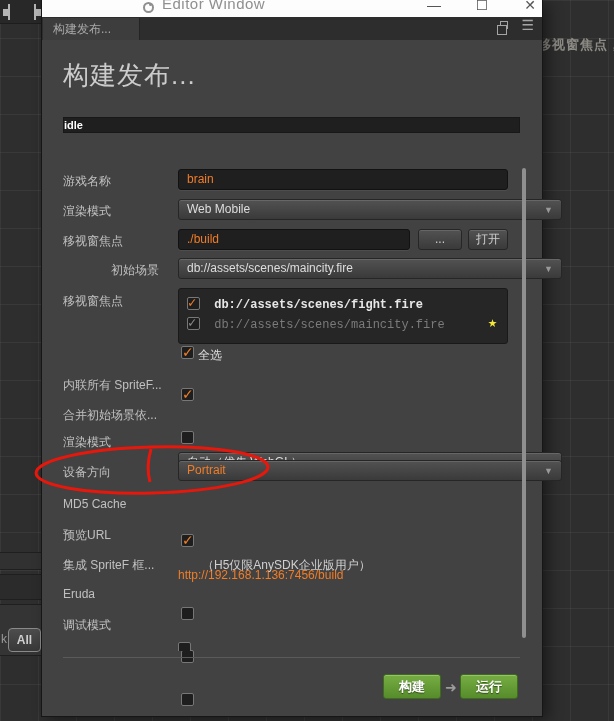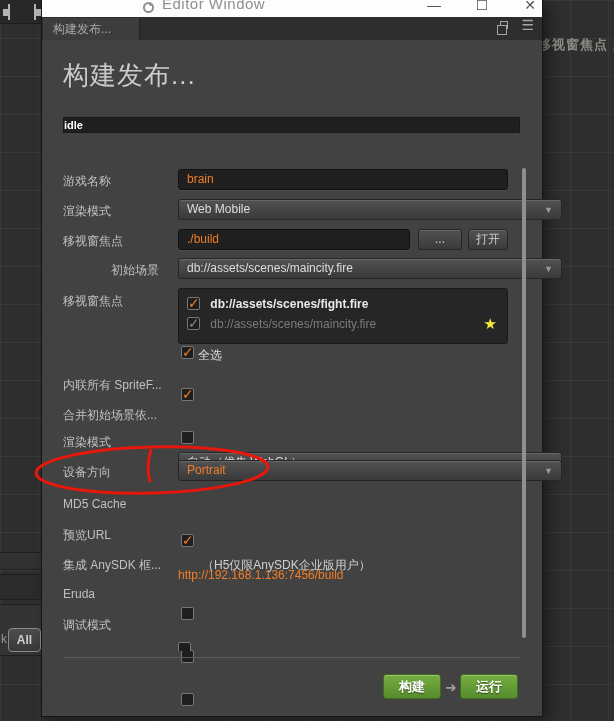--- a/index.html
+++ b/index.html
@@ -57,21 +57,21 @@
   .select { left:136px; width:384px; height:21px; background:linear-gradient(#525252,#3a3a3a);
     border:1px solid #262626; border-radius:3px; color:#dedede; font-size:12px;
     line-height:19px; padding:0 8px; box-shadow:inset 0 1px 0 rgba(255,255,255,.12); }
   .select .arr { position:absolute; right:8px; top:0; color:#999; font-size:9px; line-height:20px; }
   .btn { height:21px; background:linear-gradient(#525252,#3a3a3a); border:1px solid #262626;
     border-radius:3px; color:#cfcfcf; font-size:12px; text-align:center; line-height:19px;
     box-shadow:inset 0 1px 0 rgba(255,255,255,.12); }
 
   .scenebox { left:136px; top:288px; width:330px; height:56px; background:#262626;
     border:1px solid #191919; border-radius:3px; padding:6px 8px; }
-  .scene-row { position:relative; height:20px; line-height:16px; white-space:nowrap; }
+  .scene-row { position:relative; height:20px; line-height:16px; white-space:nowrap;font-family:Liberation Mono, monospace; }
   .scene-row .cb { position:relative; top:2px; display:inline-block; margin-right:7px; }
   .scene-path { color:#e8e8e8; font-weight:bold; }
   .scene-path.dim { color:#7b7b7b; font-weight:normal; }
   .star { position:absolute; right:2px; top:1px; color:#f3e73b; font-size:15px; }
 
   .cb { width:13px; height:13px; background:#1e1e1e; border:1px solid #777; border-radius:2px;
     position:relative; }
   .cb.checked::after { content:"✓"; position:absolute; left:0px; top:-3px;
     color:#f07d28; font-weight:bold; font-size:14px; }
   .cb.checked.dim::after { color:#8a8a8a; }
@@ -190,21 +190,21 @@
     <span style="color:#f07d28;">Portrait</span>
     <span class="arr">▼</span>
   </div>
 
   <div class="abs flabel" style="top:497px;">MD5 Cache</div>
   <div class="abs cb checked row-cb" style="top:495px;left:139px;"></div>
 
   <div class="abs flabel" style="top:527px;">预览URL</div>
   <div class="abs url-link" style="top:527px;">http://192.168.1.136:7456/build</div>
 
-  <div class="abs flabel" style="top:557px;">集成 AnySDK 框...</div>
+  <div class="abs flabel" style="top:557px;">集成 SpriteF 框...</div>
   <div class="abs cb row-cb" style="top:555px;left:139px;"></div>
   <div class="abs note" style="top:557px;">（H5仅限AnySDK企业版用户）</div>
 
   <div class="abs flabel" style="top:587px;">Eruda</div>
   <div class="abs cb row-cb" style="top:585px;left:139px;"></div>
 
   <div class="abs flabel" style="top:617px;">调试模式</div>
   <div class="abs cb row-cb" style="top:615px;left:139px;"></div>
 
   <div class="abs cutrow">

